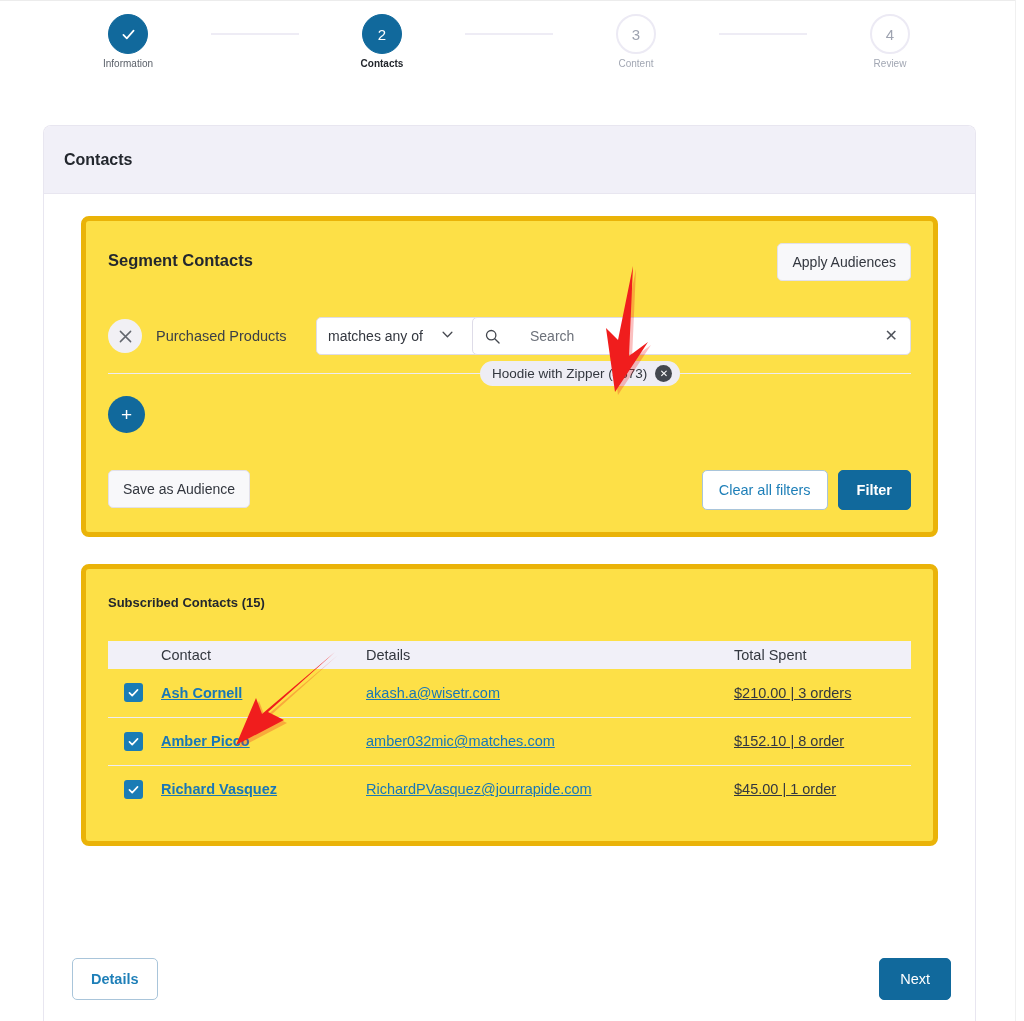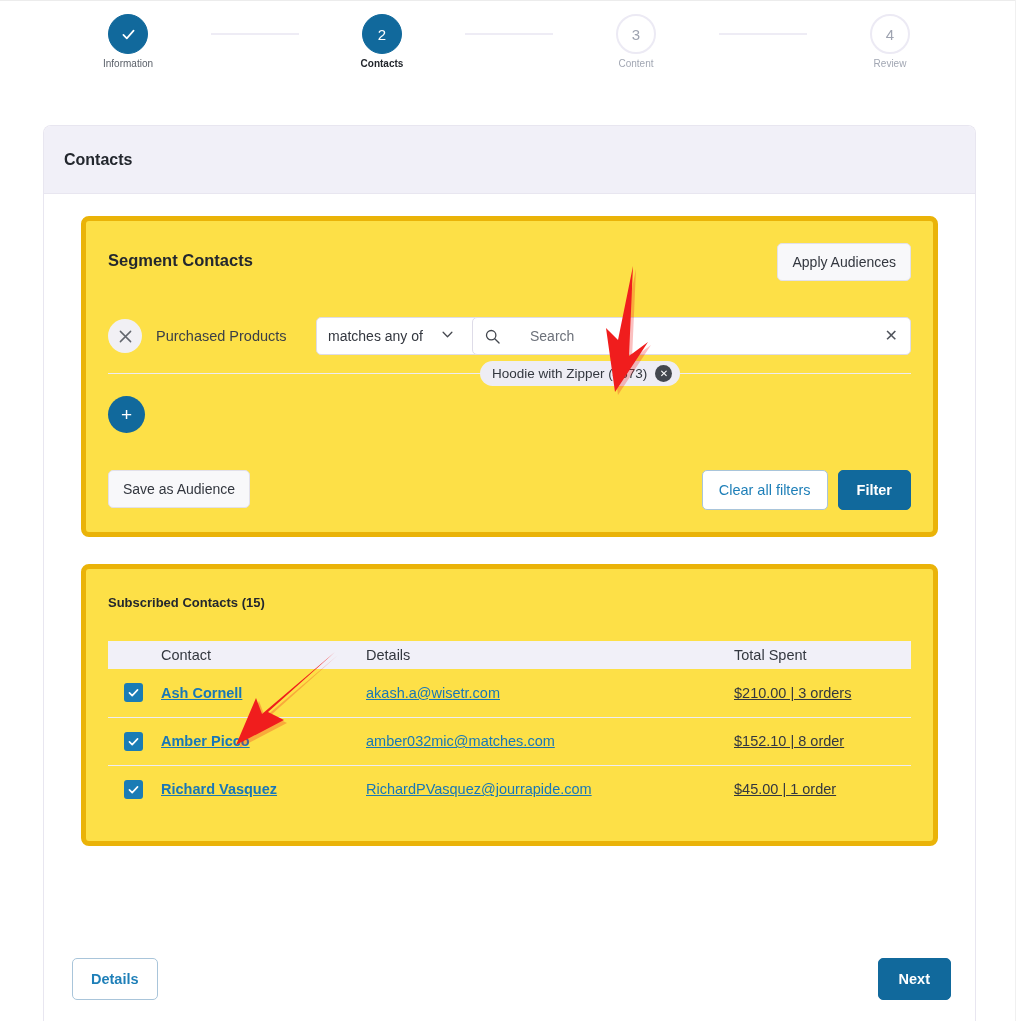--- a/index.html
+++ b/index.html
@@ -166,21 +166,21 @@
   .nav-row {
     position:absolute; left: 72px; top: 958px; width: 879px;
     display:flex; align-items:center; justify-content:space-between;
   }
   .btn-prev {
     background:#fff; border:1px solid #a9c5da; color:#1e7fb8;
     padding: 12px 18px; font-size: 14.5px; font-weight: bold; border-radius: 5px;
   }
   .btn-next {
     background:#11699c; border:1px solid #11699c; color:#fff;
-    padding: 12px 20px; font-size: 14.5px; font-weight: bold; border-radius: 5px;
+    padding: 12px 20px; font-size: 14.5px; font-weight: normal; border-radius: 5px;
   }
 
   
   .arrow { position:absolute; pointer-events:none; }
   #arrow1 { left: 583px; top: 262px; }
   #arrow2 { left: 228px; top: 648px; }
 
   
   .vscroll {
     position:absolute; right:0; top:0; width: 9px; height: 1021px;

